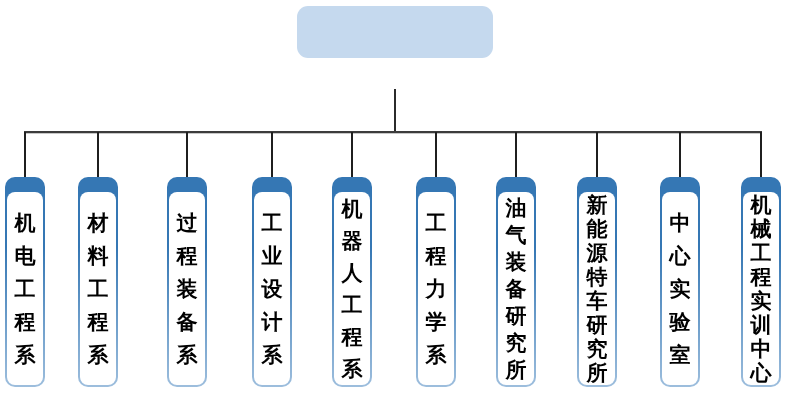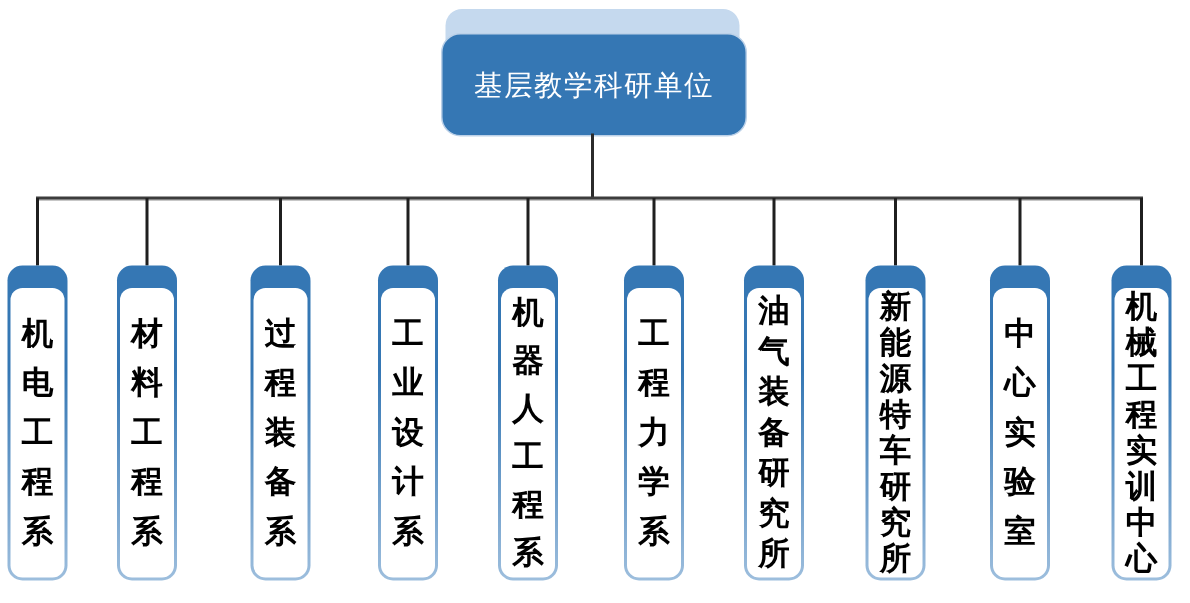--- a/index.html
+++ b/index.html
@@ -37,23 +37,20 @@
     text-align:center;color:#000000;font-weight:700;font-size:21px;
   }
   .child-label span{display:block;}
 </style>
 </head>
 <body>
 
 <div id="canvas">
 
   <div class="root-back"></div>
-  <div class="root-node">
-    <span>基层教学科研单位</span>
-  </div>
 
   <div class="trunk"></div>
   <div class="bus"></div>
   <div class="stub" style="left:24px"></div>
   <div class="stub" style="left:97px"></div>
   <div class="stub" style="left:186px"></div>
   <div class="stub" style="left:271px"></div>
   <div class="stub" style="left:351px"></div>
   <div class="stub" style="left:435px"></div>
   <div class="stub" style="left:515px"></div>

